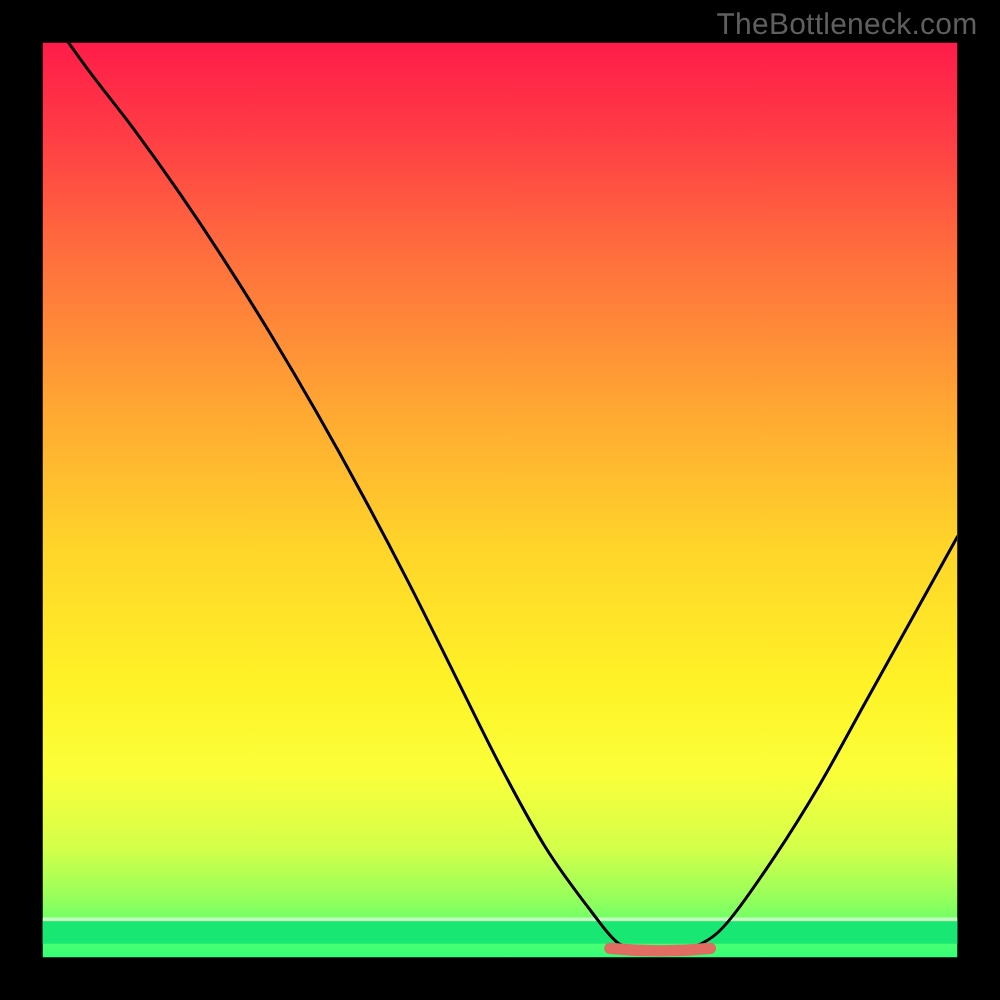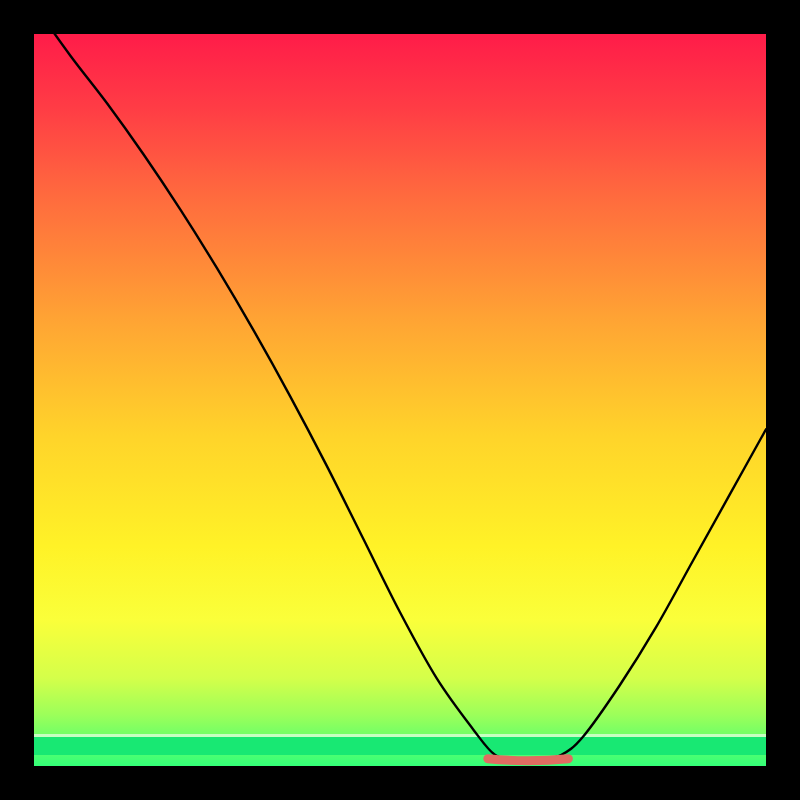--- a/index.html
+++ b/index.html
@@ -71,20 +71,21 @@
     color: #5f5f5f;
     font-size: 24px;
     font-weight: 500;
     letter-spacing: 0.2px;
   }
 </style>
 </head>
 <body>
 
 <div class="stage">
+  <div class="watermark">TheBottleneck.com</div>
 
   <div class="plot-area">
     <div class="gradient-bg"></div>
     <div class="white-sliver"></div>
     <div class="green-band"></div>
     <svg class="curve-svg" viewBox="0 0 732 732" preserveAspectRatio="none">
       <path id="curve-path" fill="none" stroke="#000000" stroke-width="2.4" stroke-linecap="round" stroke-linejoin="round" d="M 0 -29.279999999999973 C 6.10 -20.74, 24.40 5.49, 36.60 21.96 C 48.80 38.43, 61.00 53.07, 73.20 69.54 C 85.40 86.01, 97.60 103.09, 109.80 120.78 C 122.00 138.47, 134.20 156.77, 146.40 175.68 C 158.60 194.59, 170.80 214.11, 183.00 234.24 C 195.20 254.37, 207.40 275.11, 219.60 296.46 C 231.80 317.81, 244.00 339.77, 256.20 362.34 C 268.40 384.91, 280.60 408.09, 292.80 431.88 C 305.00 455.67, 317.20 480.68, 329.40 505.08 C 341.60 529.48, 353.80 555.10, 366.00 578.28 C 378.20 601.46, 390.40 624.64, 402.60 644.16 C 414.80 663.68, 429.44 682.59, 439.20 695.40 C 448.96 708.21, 453.84 715.90, 461.16 721.02 C 468.48 726.14, 475.80 725.29, 483.12 726.14 C 490.44 727.00, 497.76 727.00, 505.08 726.14 C 512.40 725.29, 519.72 724.92, 527.04 721.02 C 534.36 717.12, 539.24 714.31, 549.00 702.72 C 558.76 691.13, 573.40 669.78, 585.60 651.48 C 597.80 633.18, 610.00 613.66, 622.20 592.92 C 634.40 572.18, 646.60 549.00, 658.80 527.04 C 671.00 505.08, 683.20 483.12, 695.40 461.16 C 707.60 439.20, 725.90 406.26, 732.00 395.28"></path>
       <path id="valley-path" fill="none" stroke="#e06c62" stroke-width="9" stroke-linecap="round" d="M 453.84 724.68 Q 494.1 728.68 534.36 724.68"></path>
     </svg>
   </div>

